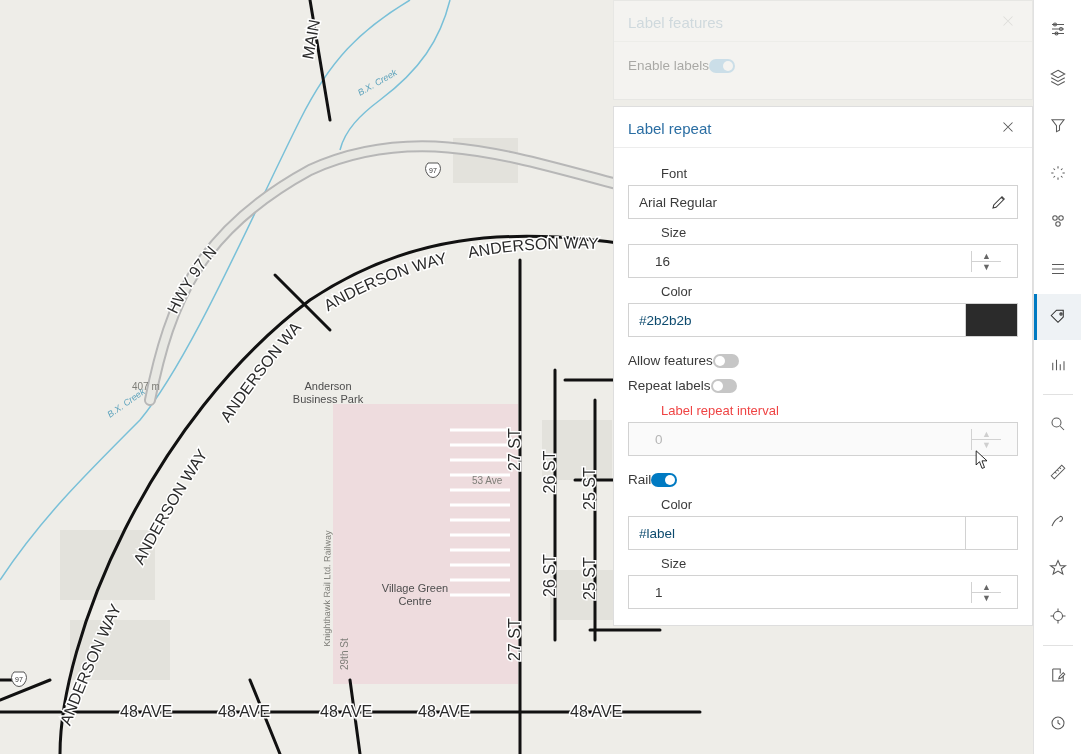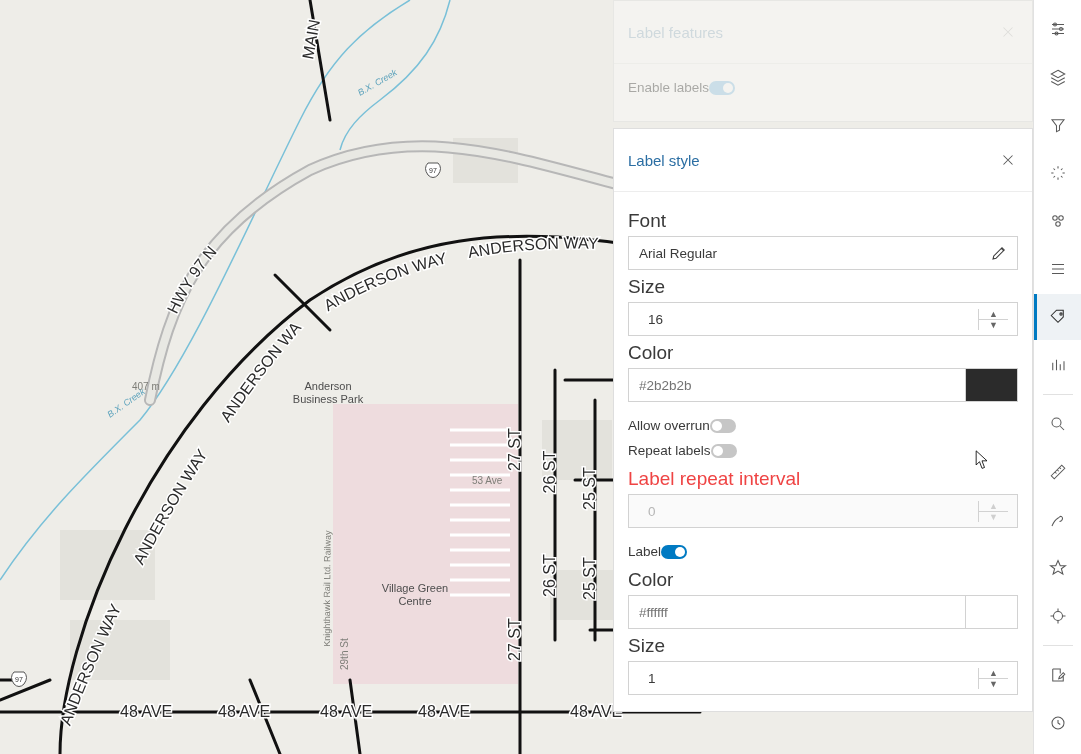--- a/index.html
+++ b/index.html
@@ -33,23 +33,23 @@
   .panel {
     background: #fff;
     border: 1px solid #dedede;
     pointer-events: auto;
   }
   .panel.dimmed { opacity: 0.38; }
   .panel + .panel { margin-top: -1px; }
 
   .panel-header {
     display: flex;
-    align-items: center;
+    align-items: flex-end;
     justify-content: space-between;
-    padding: 21px 14px;
+    padding: 10px 14px;
     border-bottom: 1px solid #ededed;
   }
   .panel-title {
     font-size: 15px;
     color: #2b6ea3;
   }
   .dimmed .panel-title { color: #9fb9cd; }
   .icon-btn {
     width: 20px;
     height: 20px;
@@ -67,24 +67,25 @@
     display: flex;
     align-items: center;
     margin: 4px 0 10px 0;
   }
   .row-label {
     font-size: 13.5px;
     color: #3a3a3a;
   }
 
   .field-label {
-    font-size: 19px;
+    font-size: 13px;
     color: #3a3a3a;
     margin-top: 6px;
     margin-bottom: 4px;
+    margin-left: 33px;
   }
   .field-label.muted { color: #ef4444; }
 
   .text-input, .select-input, .spinner-input {
     width: 100%;
     height: 34px;
     border: 1px solid #d2d2d2;
     background: #fff;
     display: flex;
     align-items: center;
@@ -111,28 +112,28 @@
     background: #fff;
     display: flex;
     align-items: stretch;
   }
   .color-field .hex {
     flex: 1;
     display: flex;
     align-items: center;
     padding: 0 10px;
     font-size: 13.5px;
-    color: #737373;
+    color: #0c4a6e;
   }
   .color-field .swatch {
     width: 52px;
     border-left: 1px solid #d2d2d2;
   }
 
-  .spinner-input { padding: 9px; }
+  .spinner-input { padding: 16px; }
   .spinner-input.disabled { color: #b6b6b6; background: #fafafa; }
   .spinner-input .val {
     flex: 1;
     padding: 0 10px;
     display: flex;
     align-items: center;
   }
   .spinner-input .steppers {
     width: 30px;
     border-left: 1px solid #d2d2d2;
@@ -356,21 +357,21 @@
           <span class="row-label">Enable labels</span>
           <span class="toggle on">
               <span class="knob"></span>
             </span>
         </div>
       </div>
     </div>
 
     <div class="panel" style="margin-top:6px">
       <div class="panel-header">
-        <span class="panel-title">Label style</span>
+        <span class="panel-title">Label repeat</span>
         <span class="icon-btn">
           <svg class="icon" viewBox="0 0 24 24">
               <path d="M6 6 L18 18 M18 6 L6 18"></path>
             </svg>
         </span>
       </div>
       <div class="panel-body">
 
         <div class="field-label">Font</div>
         <div class="text-input with-btn">
@@ -391,21 +392,21 @@
           </span>
         </div>
 
         <div class="field-label">Color</div>
         <div class="color-field">
           <span class="hex">#2b2b2b</span>
           <span class="swatch" style="background:#2b2b2b"></span>
         </div>
 
         <div class="row" style="margin-top:16px">
-          <span class="row-label">Allow overrun</span>
+          <span class="row-label">Allow features</span>
           <span class="toggle off">
               <span class="knob"></span>
             </span>
         </div>
 
         <div class="row">
           <span class="row-label">Repeat labels</span>
           <span class="toggle off">
               <span class="knob"></span>
             </span>
@@ -414,29 +415,29 @@
         <div class="field-label muted">Label repeat interval</div>
         <div class="spinner-input disabled">
           <span class="val">0</span>
           <span class="steppers">
             <span class="step">▲</span>
             <span class="step">▼</span>
           </span>
         </div>
 
         <div class="row" style="margin-top:16px">
-          <span class="row-label">Label</span>
+          <span class="row-label">Rail</span>
           <span class="toggle on">
               <span class="knob"></span>
             </span>
         </div>
 
         <div class="field-label">Color</div>
         <div class="color-field">
-          <span class="hex">#ffffff</span>
+          <span class="hex">#label</span>
           <span class="swatch" style="background:#ffffff"></span>
         </div>
 
         <div class="field-label">Size</div>
         <div class="spinner-input">
           <span class="val">1</span>
           <span class="steppers">
             <span class="step">▲</span>
             <span class="step">▼</span>
           </span>

